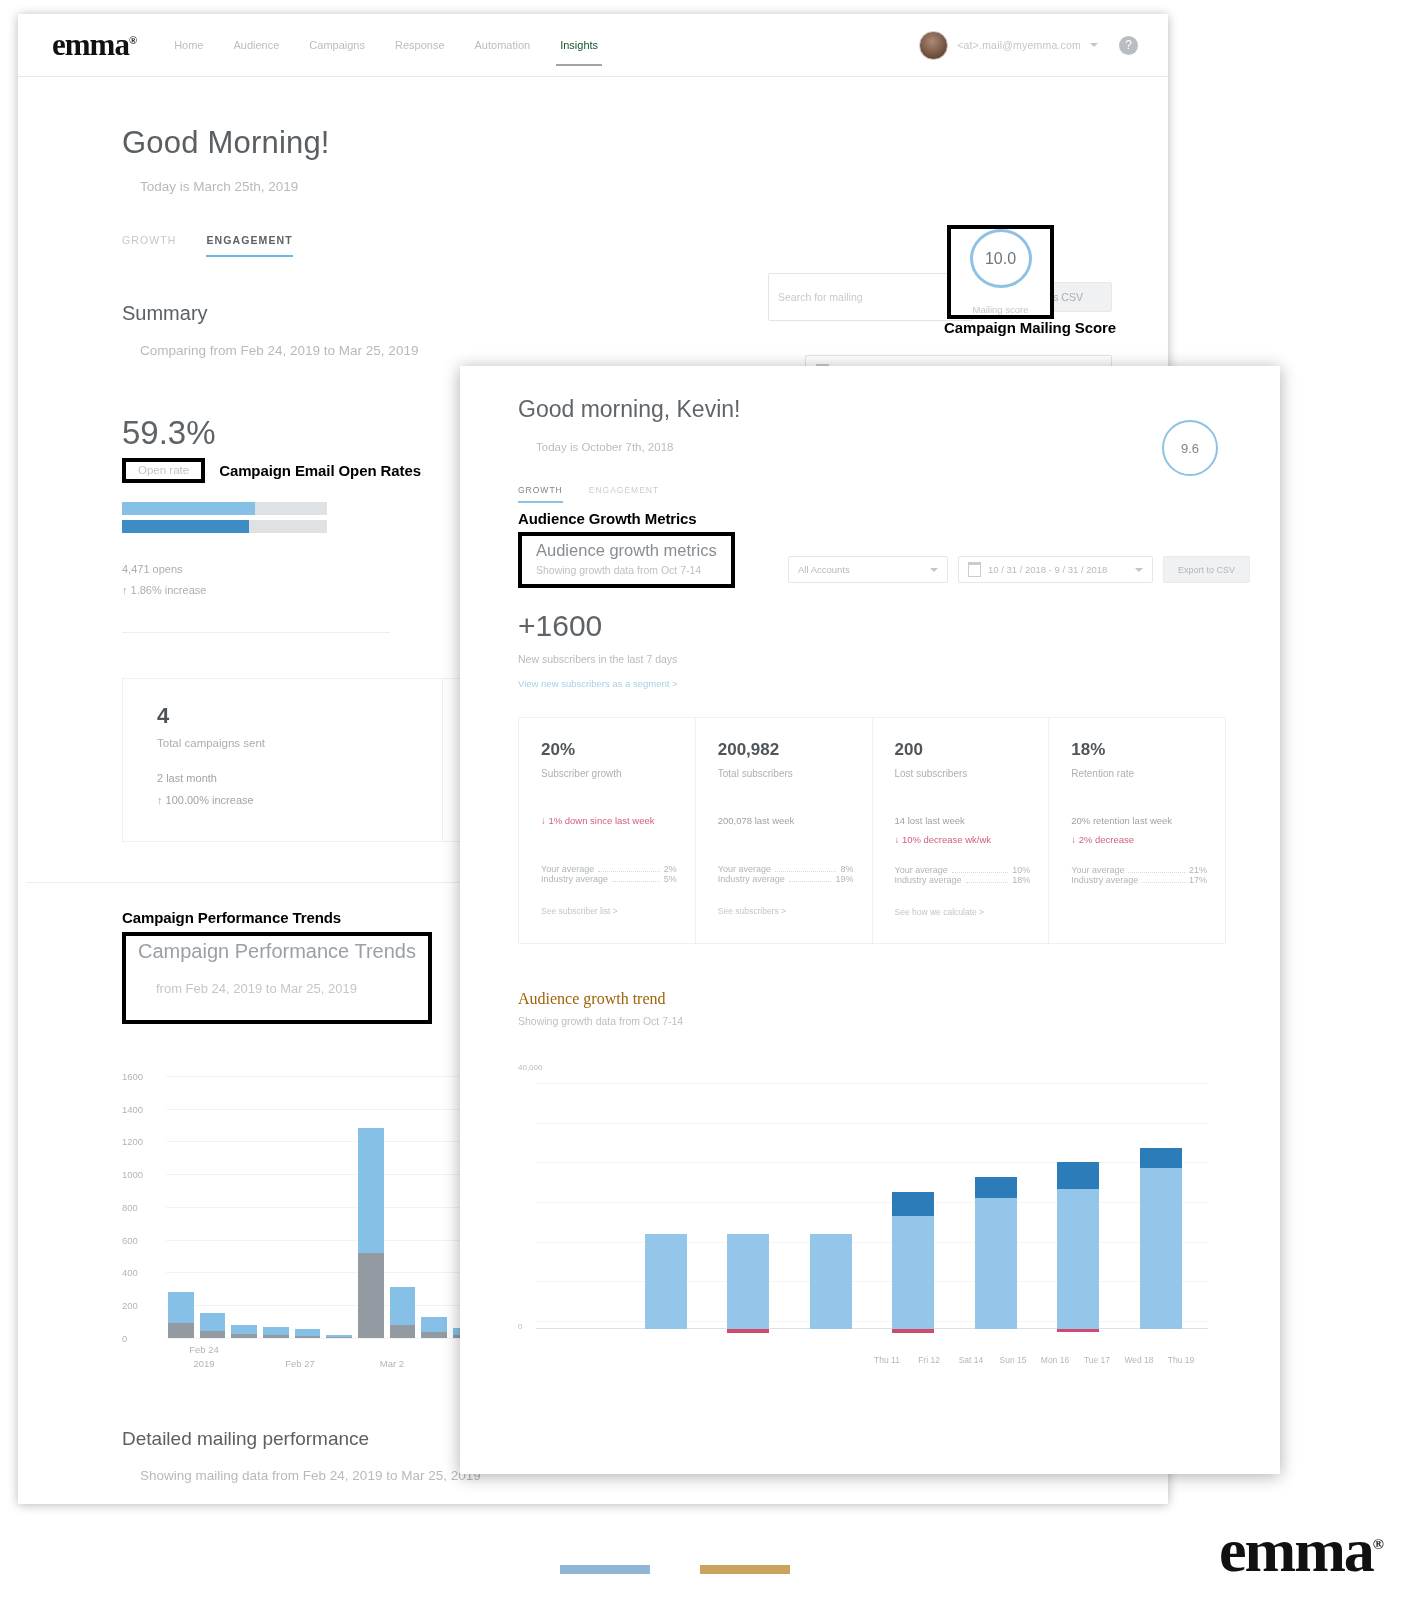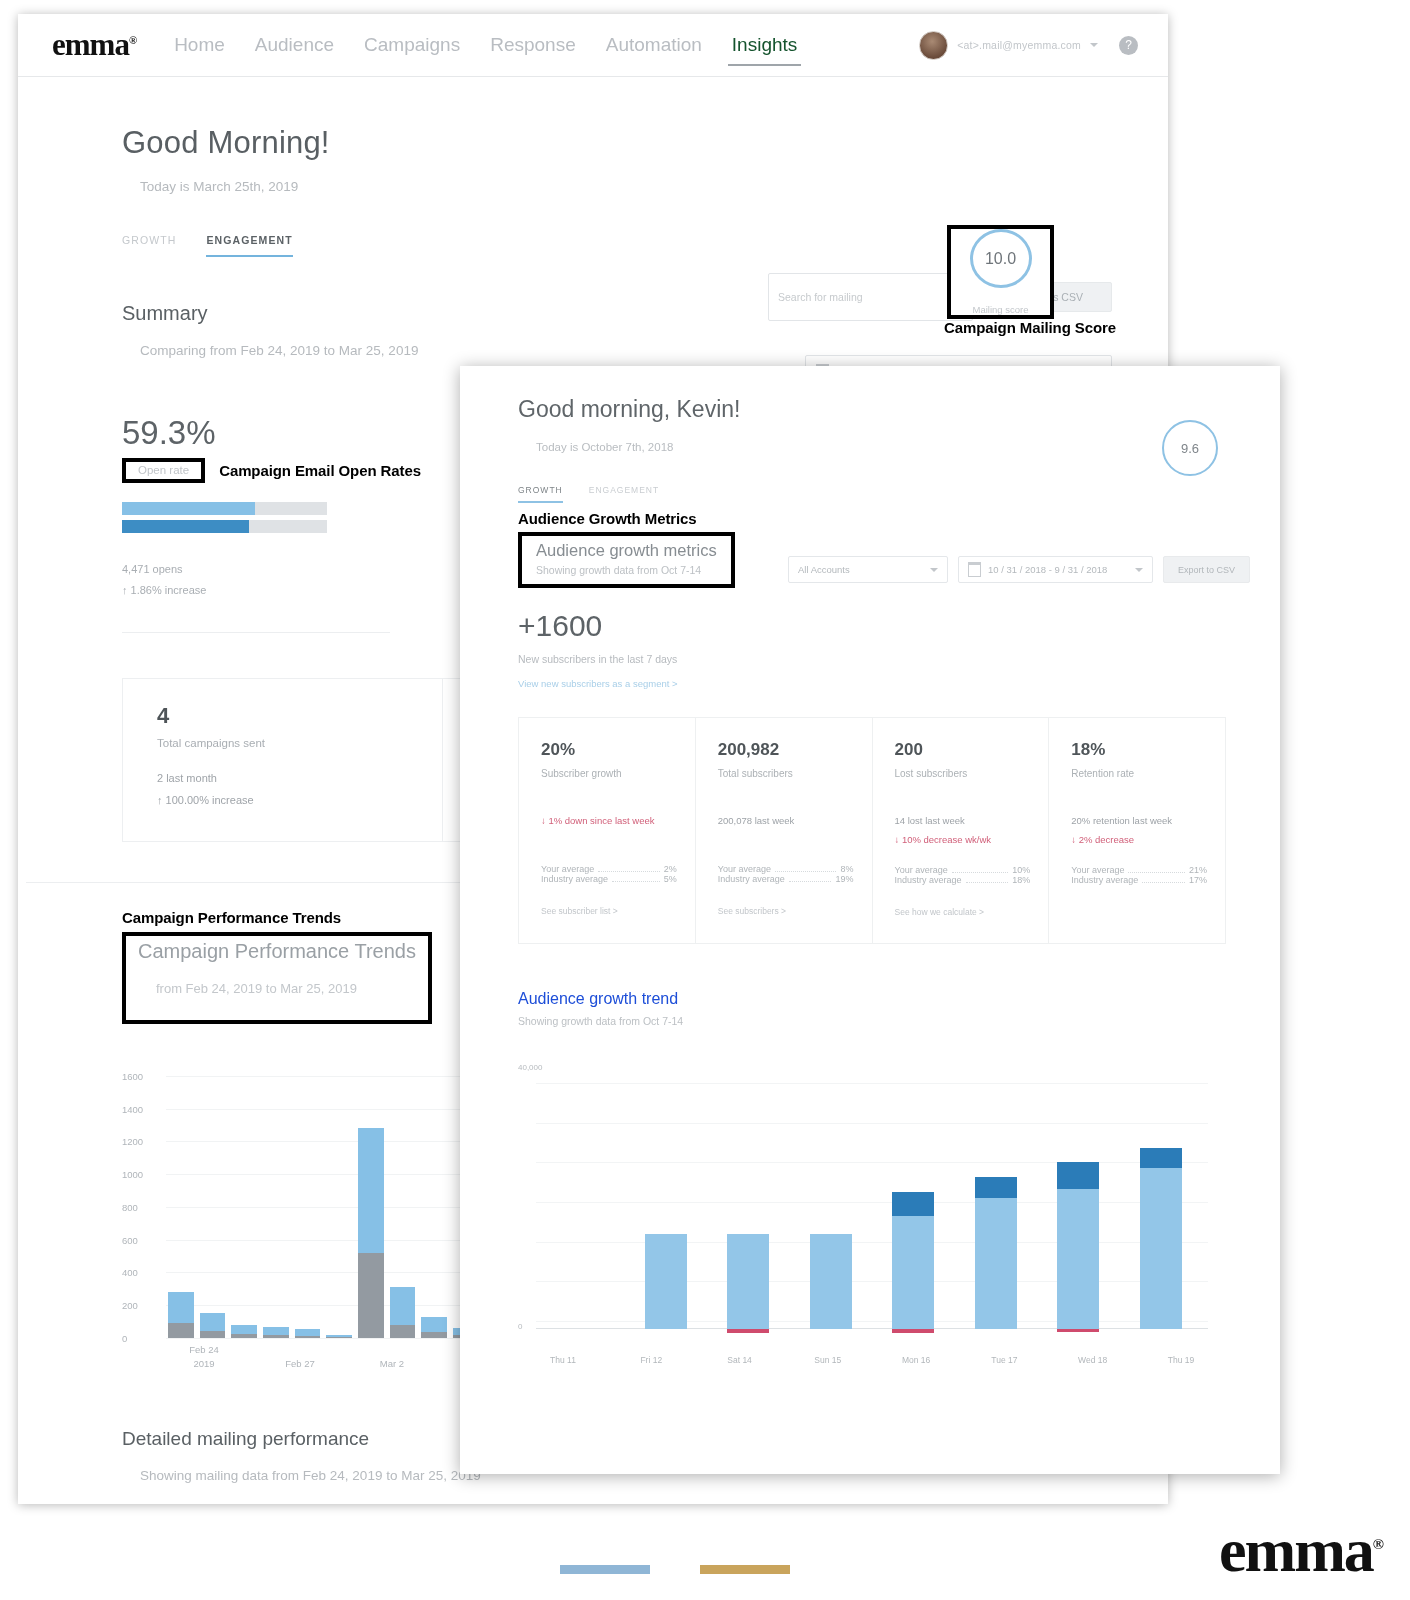--- a/index.html
+++ b/index.html
@@ -5,21 +5,21 @@
   html,body{margin:0;padding:0;}
   body{width:1410px;height:1600px;background:#ffffff;font-family:"Liberation Sans",sans-serif;position:relative;overflow:hidden;}
 
   
   .back-window{position:absolute;left:18px;top:14px;width:1150px;height:1490px;background:#fff;
     box-shadow:0 1px 10px rgba(0,0,0,.28);overflow:hidden;}
   .topbar{height:62px;border-bottom:1px solid #e6e8ea;display:flex;align-items:center;padding:0 34px;background:#fff;position:relative;}
   .logo{font-family:"Liberation Serif",serif;font-weight:bold;font-size:31px;letter-spacing:-1px;color:#111;}
   .logo .reg{font-size:11px;vertical-align:super;}
   .nav{display:flex;align-items:center;margin-left:38px;gap:30px;height:100%;}
-  .nav a{font-size:19px;color:#b9bdc2;text-decoration:none;line-height:62px;position:relative;}
+  .nav a{font-size:11px;color:#b9bdc2;text-decoration:none;line-height:62px;position:relative;}
   .nav a.active{color:#14532d;}
   .nav a.active:after{content:"";position:absolute;left:-4px;right:-4px;bottom:10px;height:2px;background:#9fa5aa;}
   .acct{position:absolute;right:30px;display:flex;align-items:center;gap:9px;}
   .avatar{width:27px;height:27px;border-radius:50%;background:radial-gradient(circle at 45% 35%,#a98a74,#6a4b3a 70%);border:1px solid #cfc7c1;}
   .acct-mail{font-size:10.5px;color:#c2c6ca;letter-spacing:.2px;}
   .caret{width:0;height:0;border-left:4px solid transparent;border-right:4px solid transparent;border-top:4px solid #c2c6ca;}
   .help-ico{width:19px;height:19px;border-radius:50%;background:#b9bdc2;color:#fff;font-size:12px;display:flex;align-items:center;justify-content:center;margin-left:12px;}
 
   .page{padding:48px 56px 0 104px;position:relative;}
   h1.greet{font-size:31px;font-weight:400;color:#595f63;margin:0 0 13px;letter-spacing:.2px;}
@@ -116,34 +116,34 @@
   .fcard .n{font-size:17px;color:#4f5559;font-weight:bold;}
   .fcard .l{font-size:10px;color:#acb1b5;margin-top:8px;}
   .fcard .d{font-size:9.5px;color:#9ea3a8;margin-top:32px;line-height:2;}
   .fcard .d .dn{color:#d1607a;}
   .fcard .avgs{margin-top:34px;font-size:9px;color:#b0b5b9;}
   .avgrow{display:flex;align-items:baseline;gap:4px;}
   .avgrow .dots{flex:1;border-bottom:1px dotted #d6dadd;}
   .fcard .more{font-size:8.5px;color:#c2c6ca;margin-top:22px;}
 
   .ftrend{margin-top:46px;}
-  .ftrend h2{font-size:16px;font-weight:400;color:#1d4ed8;margin:0 0 7px;}
+  .ftrend h2{font-size:16px;font-weight:400;color:#a16207;margin:0 0 7px;font-family:Liberation Serif, serif;}
   .ftrend .s{font-size:10.5px;color:#bcc0c4;}
 
   .chart2{position:relative;height:300px;margin:48px 0 0 -10px;width:700px;}
   .c2lbl{position:absolute;left:10px;top:-12px;font-size:8px;color:#b7bbbf;}
   .c2y0{position:absolute;left:10px;bottom:44px;font-size:8px;color:#b7bbbf;}
   .c2grid{position:absolute;left:28px;right:0;border-top:1px solid #f2f4f5;}
   .plot2{position:absolute;left:34px;right:6px;bottom:46px;top:8px;display:flex;align-items:flex-end;justify-content:space-around;}
   .b2{width:42px;display:flex;flex-direction:column;justify-content:flex-end;position:relative;}
   .b2 .newsub{background:#2b7cb8;}
   .b2 .exist{background:#93c6e8;}
   .b2 .lost{background:#cf4b6d;position:absolute;left:0;right:0;top:100%;}
   .baseline2{position:absolute;left:28px;right:0;bottom:46px;border-top:1px solid #dde1e4;}
-  .xaxis2{position:absolute;left:34px;right:6px;bottom:10px;display:flex;justify-content:space-between;}
+  .xaxis2{position:absolute;left:34px;right:6px;bottom:10px;display:flex;justify-content:flex-end;}
   .xaxis2 div{width:42px;text-align:center;font-size:8.5px;color:#b2b7bb;}
 
   
   .wm{position:absolute;right:28px;bottom:14px;font-family:"Liberation Serif",serif;font-weight:bold;font-size:62px;color:#111;letter-spacing:-2px;}
   .wm .r{font-size:15px;vertical-align:super;}
   .strip{position:absolute;left:560px;bottom:26px;display:flex;gap:50px;font-size:15px;color:#6a7075;font-weight:bold;}
   .strip .sw2{width:90px;height:9px;background:#8fb6d6;}
   .strip .sw3{width:90px;height:9px;background:#c9a45c;}
 </style>
 </head>

